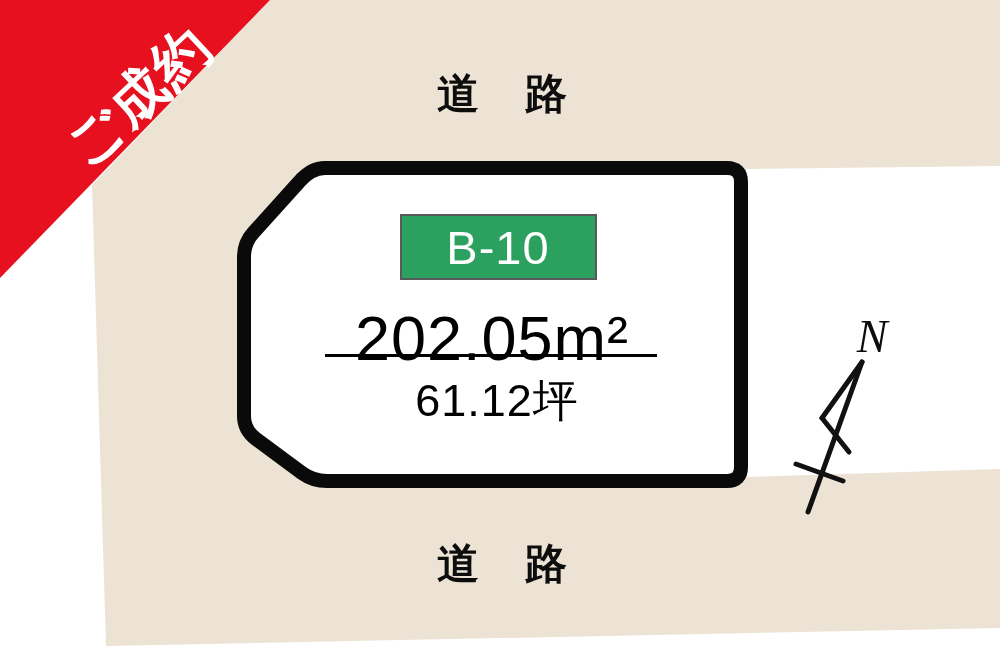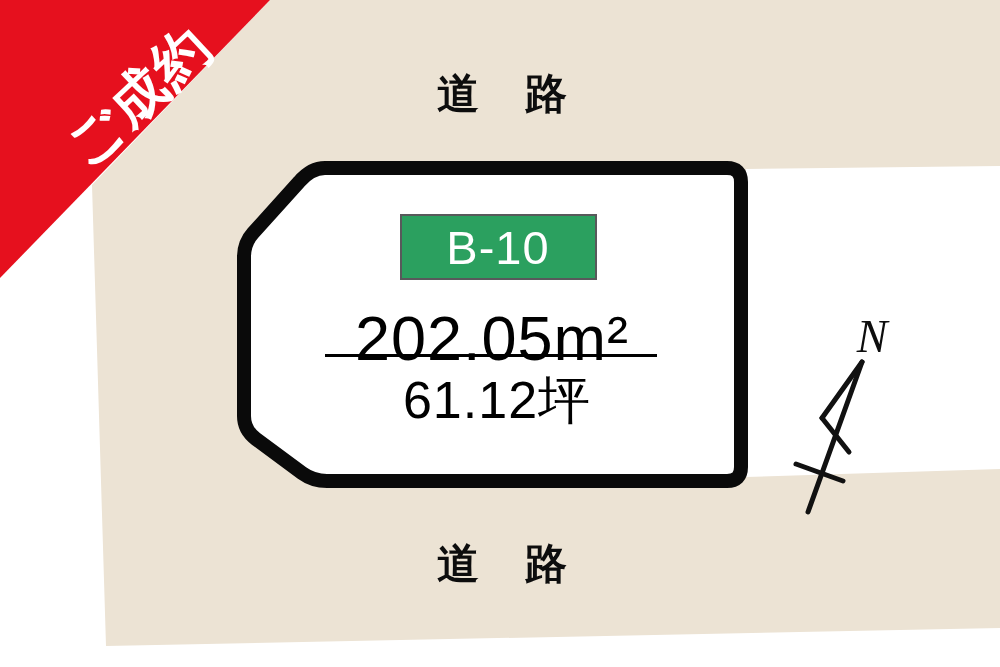--- a/index.html
+++ b/index.html
@@ -28,21 +28,21 @@
   }
   .area-sqm{
     left:492px;top:320px;
     font-size:63px;color:#000000;letter-spacing:1px;margin-top:18px;
   }
   .divider{
     left:325px;top:354px;width:332px;height:3px;background:#000000;
   }
   .area-tsubo{
     left:497px;top:401px;
-    font-size:52px;color:#000000;letter-spacing:1px;
+    font-size:45px;color:#000000;letter-spacing:1px;
   }
   .north-label{
     left:872px;top:336px;
     font-family:"Liberation Serif",serif;font-style:italic;
     font-size:46px;color:#0d0d0d;
   }
 
   .lot-path{stroke:#0a0a0a;stroke-width:14;stroke-linejoin:round;}
   .badge-rect{stroke:#58595b;stroke-width:2;}
   .compass line{stroke:#111111;stroke-width:5;stroke-linecap:round;}

